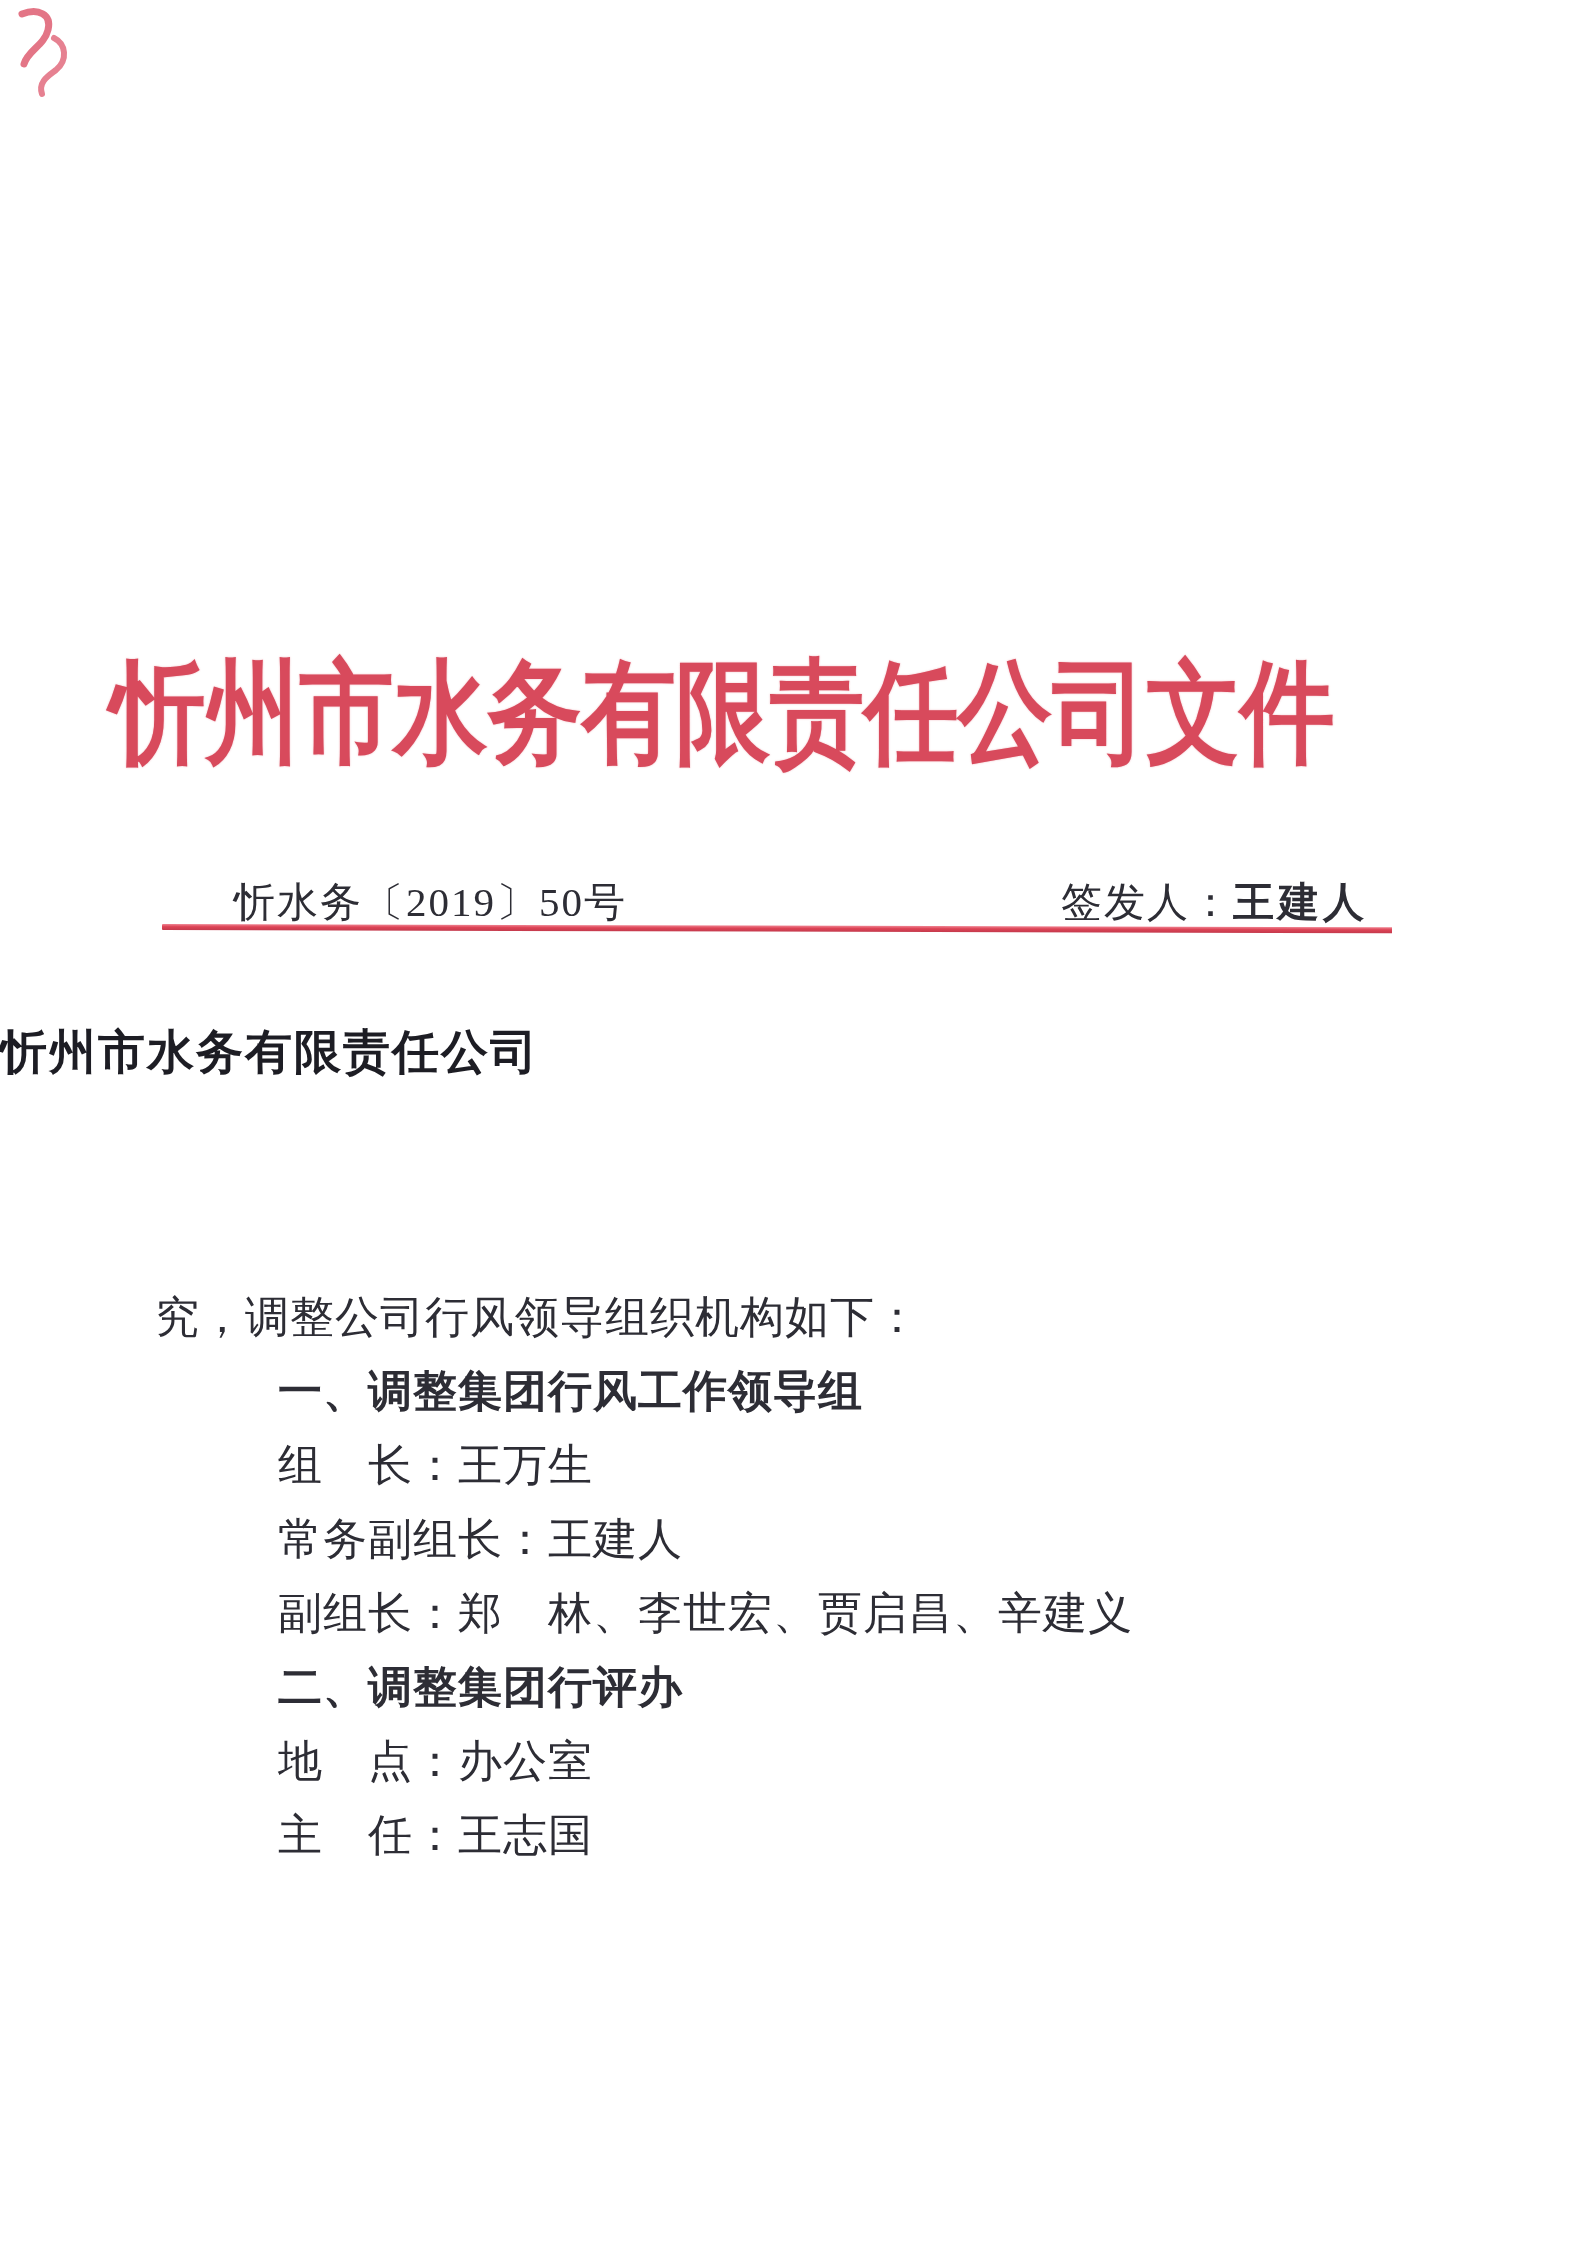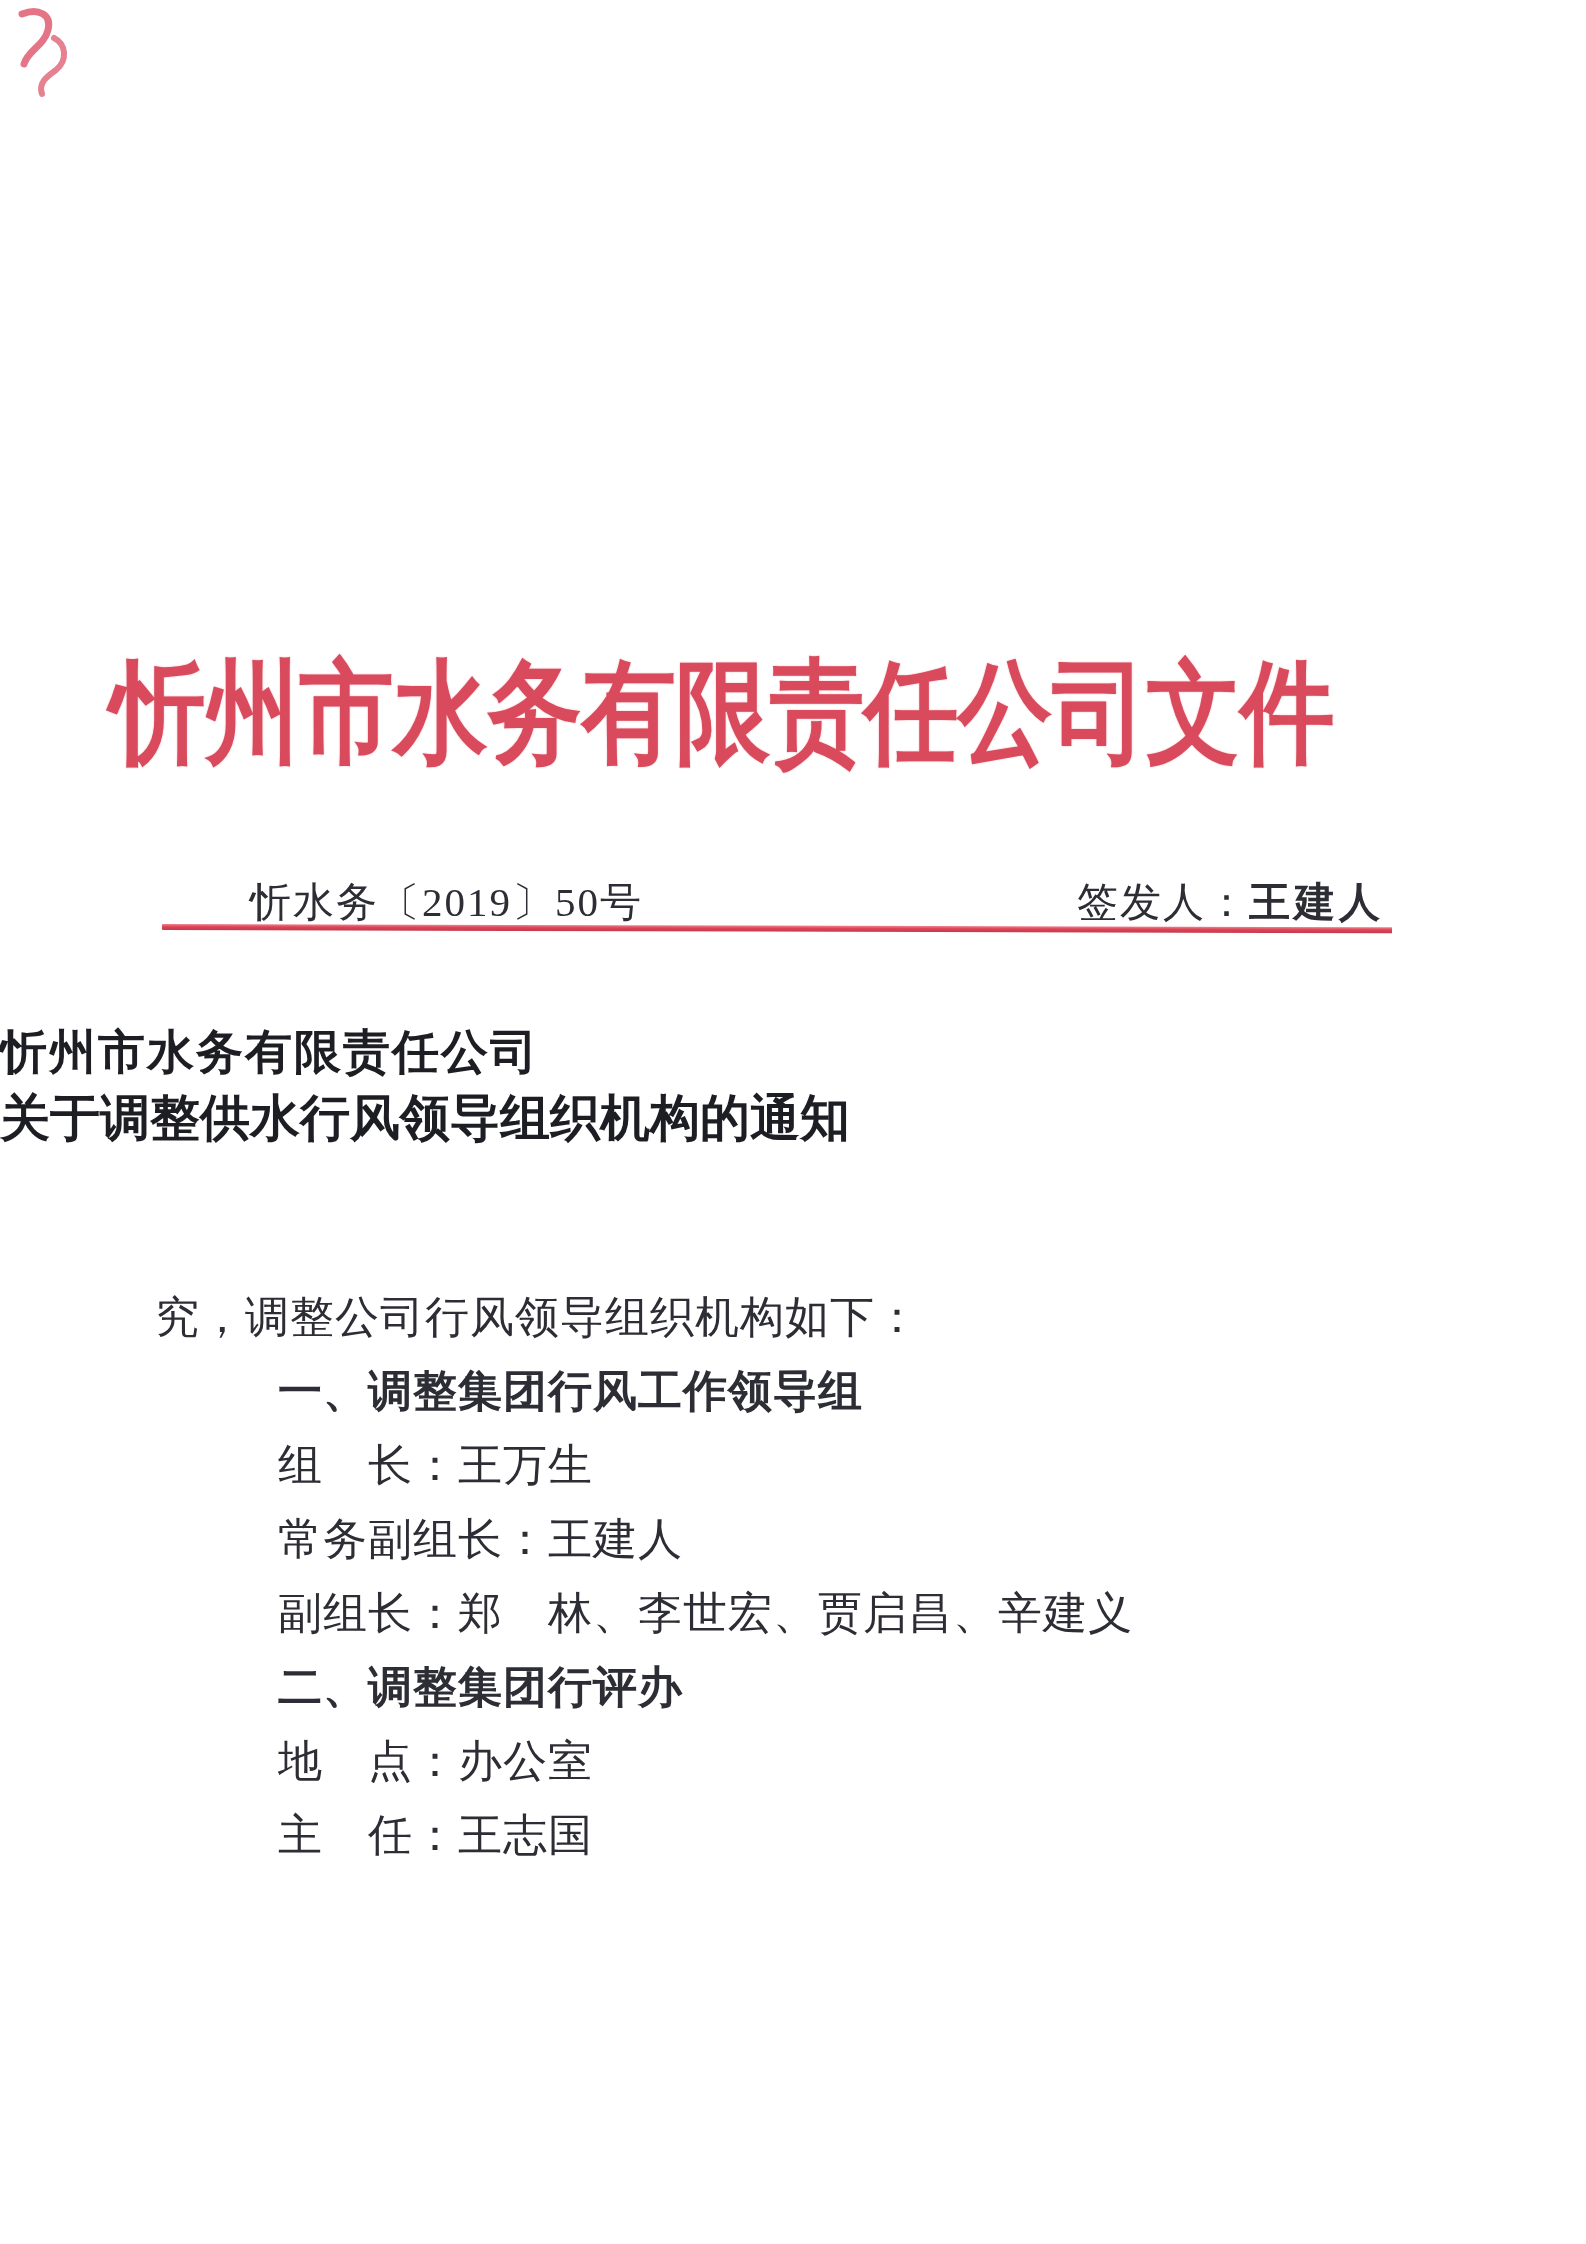--- a/index.html
+++ b/index.html
@@ -35,21 +35,21 @@
     color:var(--red);
     transform:scaleX(.84);
     transform-origin:center;
     white-space:nowrap;
     text-shadow:0 0 2px rgba(216,74,92,.45);
     letter-spacing:0;
   }
   
   .ref-row{
     position:absolute;
-    left:174px;
+    left:158px;
     width:1240px;
     top:874px;
     height:52px;
     display:flex;
     justify-content:space-between;
     align-items:flex-end;
     font-size:41px;
     line-height:48px;
     color:var(--ink);
     letter-spacing:2px;
@@ -111,21 +111,20 @@
   <div class="ref-row">
     <span class="doc-number">忻水务〔2019〕50号</span>
     <span class="signer">
       <span>签发人：</span><span class="name">王建人</span>
     </span>
   </div>
 
   <div class="red-rule"></div>
 
   <div class="doc-title l1">忻州市水务有限责任公司</div>
-  <div class="doc-title l2">关于调整供水行风领导组织机构的通知</div>
 
   <div class="body-block">
     <div class="line">究，调整公司行风领导组织机构如下：</div>
     <div class="line indent strong">一、调整集团行风工作领导组</div>
     <div class="line indent">组　长：王万生</div>
     <div class="line indent">常务副组长：王建人</div>
     <div class="line indent">副组长：郑　林、李世宏、贾启昌、辛建义</div>
     <div class="line indent strong">二、调整集团行评办</div>
     <div class="line indent">地　点：办公室</div>
     <div class="line indent">主　任：王志国</div>

